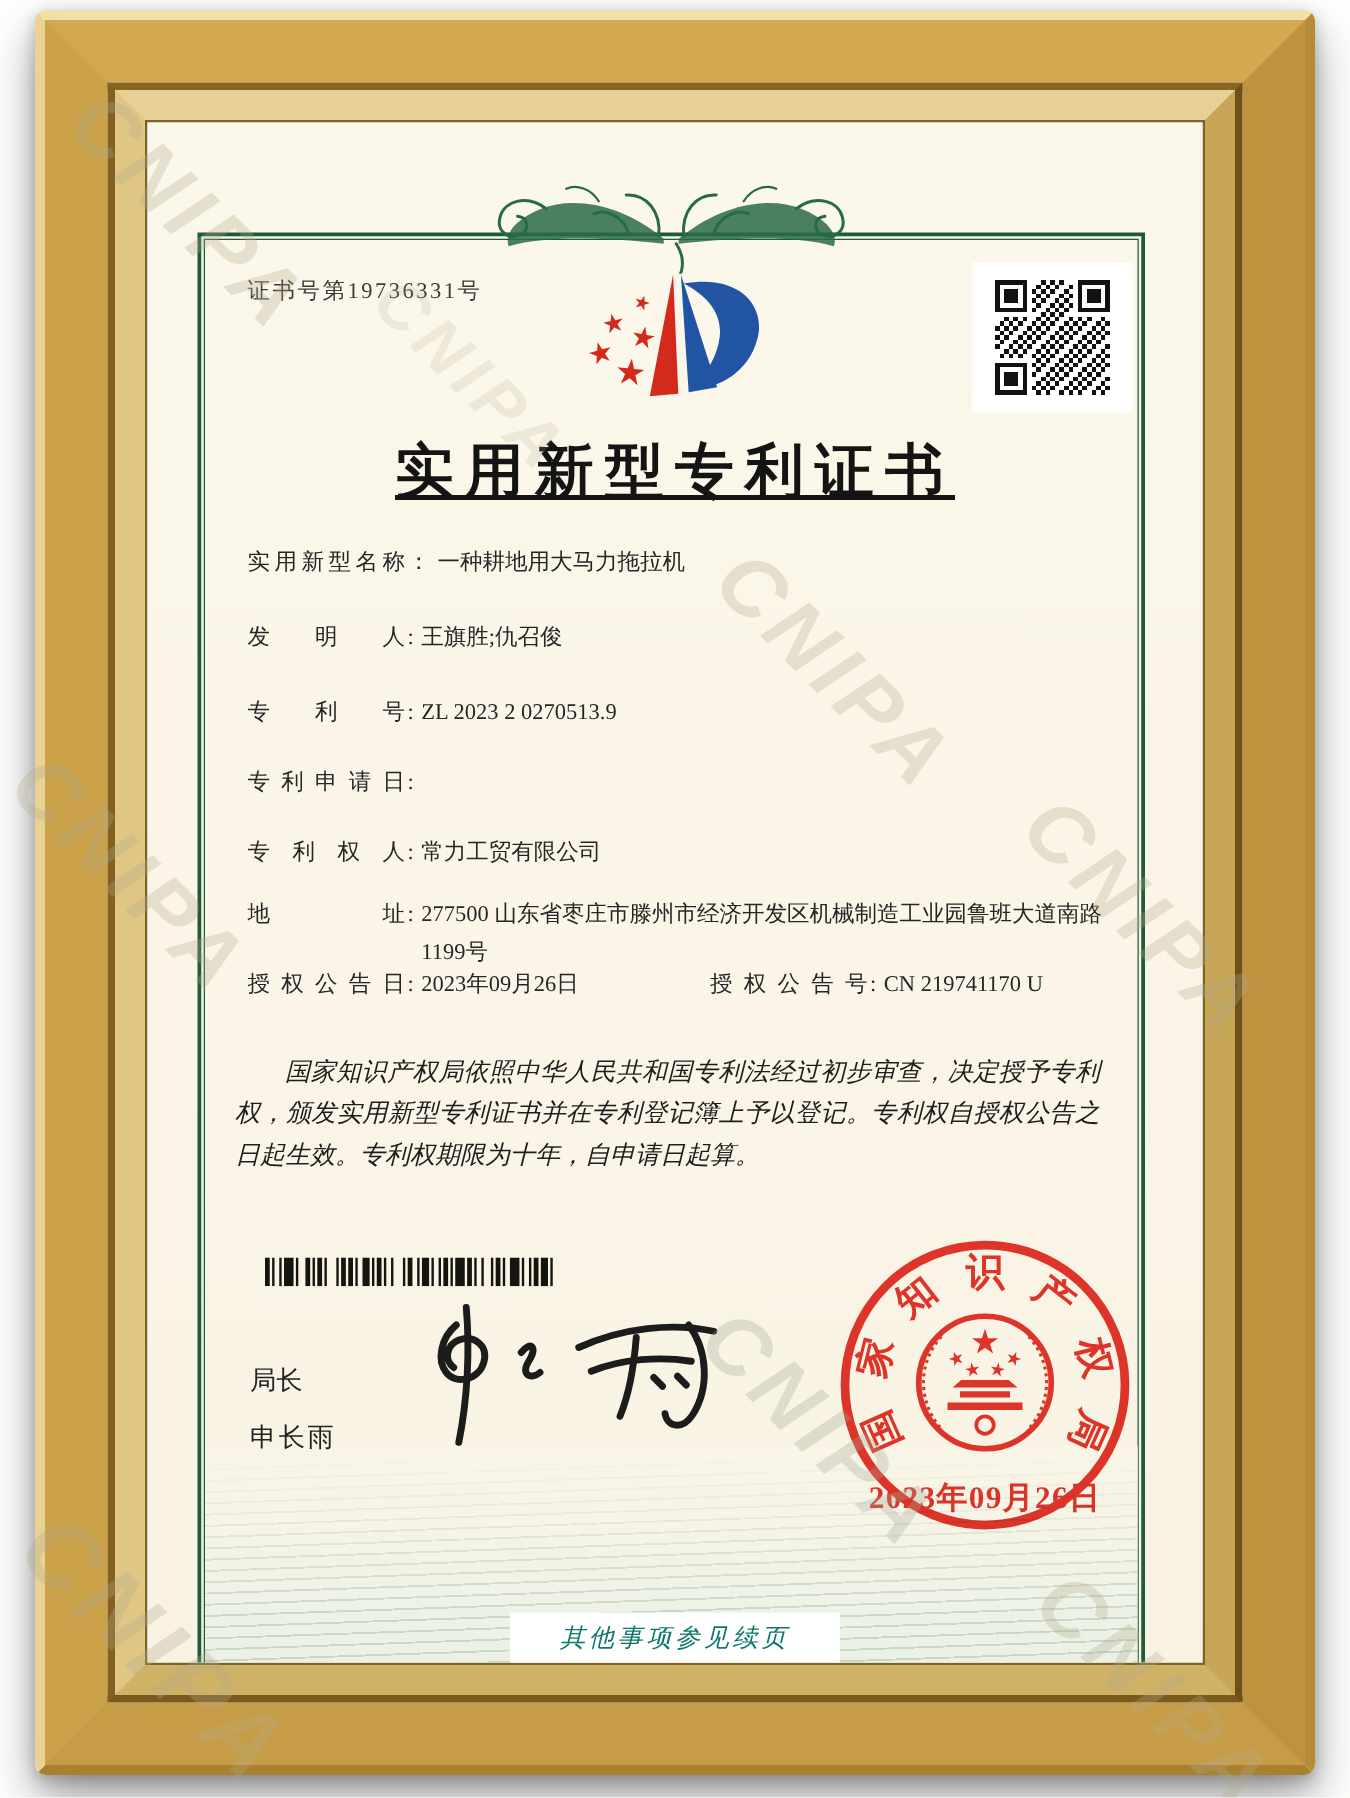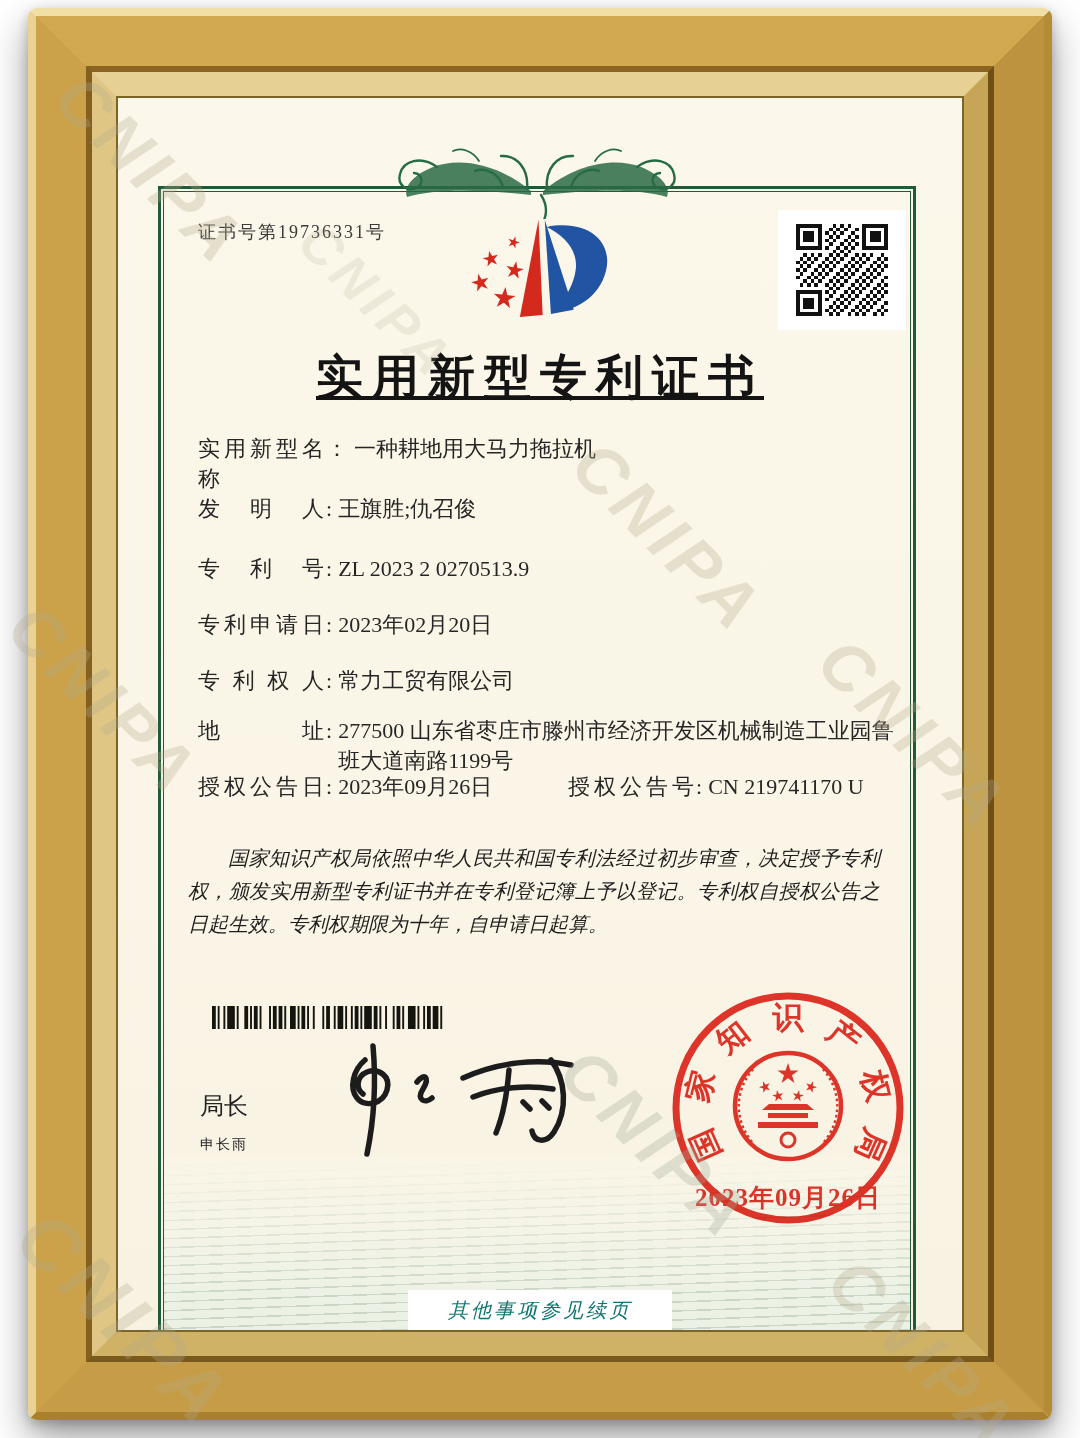--- a/index.html
+++ b/index.html
@@ -17,21 +17,21 @@
       border-top:24px solid #e6d094;border-left:24px solid #dfc684;border-right:24px solid #c6a557;border-bottom:24px solid #d0b267;}
   .f5{width:100%;height:100%;box-sizing:border-box;border:2px solid #7a6526;}
   
   .paper{position:relative;width:100%;height:100%;background:linear-gradient(180deg,#fbf7ea 0%,#faf5e6 60%,#f7f2e2 100%);overflow:hidden;}
   .cert-no{position:absolute;left:80px;top:122px;font-size:18px;color:#3a3a3a;letter-spacing:2px;}
   .logo{position:absolute;left:348px;top:118px;width:145px;height:115px;}
   .qr-box{position:absolute;left:660px;top:112px;width:128px;height:120px;background:#fff;display:flex;align-items:center;justify-content:center;}
   .title{position:absolute;left:0;top:248px;width:100%;text-align:center;font-size:47px;font-weight:bold;
          color:#141414;letter-spacing:9px;text-decoration:underline;}
   
-  .frow{position:absolute;left:80px;width:700px;display:flex;font-size:22px;color:#262626;line-height:30px;}
+  .frow{position:absolute;left:80px;width:700px;display:flex;font-size:18px;color:#262626;line-height:30px;}
   .flabel{display:inline-block;width:126px;text-align:justify;text-align-last:justify;flex:0 0 126px;}
   .fcolon{flex:0 0 auto;padding:0 6px 0 2px;}
   .fvalue{flex:1 1 auto;}
   .fpair{display:flex;}
   
   .paras{position:absolute;left:70px;top:716px;width:692px;font-size:20px;line-height:33px;color:#1d1d1d;
          font-style:italic;text-align:justify;margin-top:28px;}
   .paras p{margin:0 0 9px 0;text-indent:2em;}
   
   .green-box{position:absolute;left:40px;top:88px;width:758px;height:1305px;box-sizing:border-box;
@@ -44,22 +44,22 @@
        linear-gradient(180deg,#f1f4e9,#e7eee1);}
   .ornament-top{position:absolute;top:-48px;left:50%;transform:translateX(-50%);}
   .flourish-l{position:absolute;left:-12px;bottom:-16px;}
   .flourish-r{position:absolute;right:-12px;bottom:-16px;transform:scaleX(-1);}
   .page-info{position:absolute;bottom:20px;left:0;width:100%;text-align:center;font-size:18px;color:#2c2c2c;letter-spacing:1px;}
   
   .footer-box{position:absolute;left:50%;top:1192px;transform:translateX(-50%);background:#ffffff;
               padding:7px 40px;font-size:20px;font-style:italic;color:#0f766e;letter-spacing:3px;white-space:nowrap;}
   
   .barcode{position:absolute;left:94px;top:908px;}
-  .signer-title{position:absolute;left:82px;top:992px;font-size:24px;color:#222;font-family:"Liberation Sans","DejaVu Sans",sans-serif;}
-  .signer-name{position:absolute;left:82px;top:1038px;font-size:14px;color:#222;font-family:"Liberation Sans","DejaVu Sans",sans-serif;letter-spacing:2px;}
+  .signer-title{position:absolute;left:82px;top:992px;font-size:21px;color:#222;font-family:"Liberation Sans","DejaVu Sans",sans-serif;}
+  .signer-name{position:absolute;left:82px;top:1038px;font-size:21px;color:#222;font-family:"Liberation Sans","DejaVu Sans",sans-serif;letter-spacing:2px;}
   .signature{position:absolute;left:195px;top:942px;}
   .seal{position:absolute;left:545px;top:885px;opacity:.92;mix-blend-mode:multiply;}
   
   .wm{position:absolute;font-family:"Liberation Sans","DejaVu Sans",sans-serif;font-weight:bold;font-style:italic;
       font-size:68px;letter-spacing:6px;color:rgba(178,168,140,.30);transform:rotate(45deg);transform-origin:left top;
       pointer-events:none;white-space:nowrap;}
 </style>
 </head>
 <body>
 
@@ -343,21 +343,20 @@
           <span class="fvalue">王旗胜;仇召俊</span>
         </div>
         <div class="frow" style="top:456px">
           <span class="flabel">专利号</span>
           <span class="fcolon">:</span>
           <span class="fvalue">ZL 2023 2 0270513.9</span>
         </div>
         <div class="frow" style="top:512px">
           <span class="flabel">专利申请日</span>
           <span class="fcolon">:</span>
-          <span class="fvalue">2023年02月20日</span>
         </div>
         <div class="frow" style="top:568px">
           <span class="flabel">专利权人</span>
           <span class="fcolon">:</span>
           <span class="fvalue">常力工贸有限公司</span>
         </div>
         <div class="frow" style="top:618px">
           <span class="flabel">地址</span>
           <span class="fcolon">:</span>
           <span class="fvalue" style="max-width:560px">277500 山东省枣庄市滕州市经济开发区机械制造工业园鲁班大道南路1199号</span>

